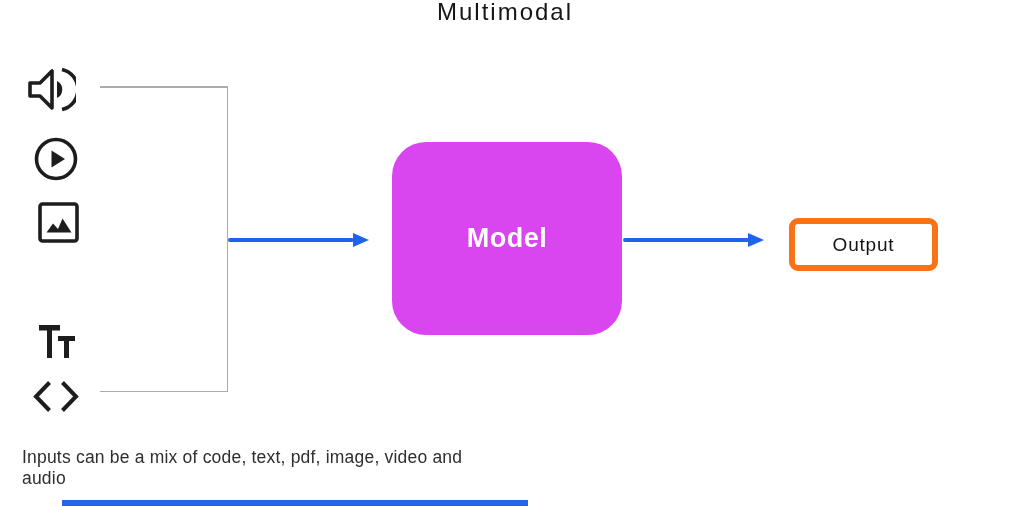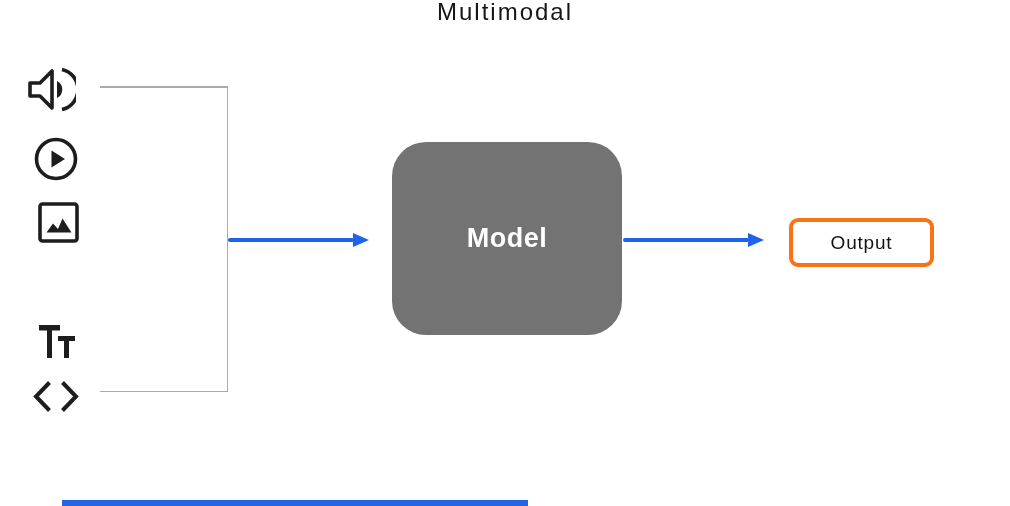--- a/index.html
+++ b/index.html
@@ -16,27 +16,27 @@
   .bracket.h{height:1.5px;width:128px;left:100px;}
   .bracket.v{width:1.5px;left:226.5px;top:86px;height:306px;}
   .arrow-shaft{position:absolute;height:3.5px;background:#1e63e9;border-radius:2px;}
   .arrow-head{
     position:absolute;width:0;height:0;
     border-top:7.5px solid transparent;border-bottom:7.5px solid transparent;
     border-left:16px solid #1e63e9;
   }
   .model-box{
     position:absolute;left:392px;top:142px;width:230px;height:193px;
-    background:#737373;border-radius:34px;
+    background:#d946ef;border-radius:34px;
     display:flex;align-items:center;justify-content:center;
   }
   .model-label{color:#ffffff;font-size:27px;font-weight:700;letter-spacing:0.5px;}
   .output-box{
     position:absolute;left:789px;top:218px;width:137px;height:41px;
-    background:#ffffff;border:4px solid #f97316;border-radius:9px;
+    background:#ffffff;border:6px solid #f97316;border-radius:9px;
     display:flex;align-items:center;justify-content:center;
   }
   .output-label{color:#141414;font-size:19px;letter-spacing:0.8px;}
   .caption{
     position:absolute;left:22px;top:447px;width:480px;
     font-size:17.5px;line-height:21px;color:#2e2e2e;letter-spacing:0.2px;
   }
   .progress-bar{
     position:absolute;left:62px;top:500px;width:466px;height:6px;background:#2663e9;
   }
@@ -107,16 +107,17 @@
     <span class="model-label">Model</span>
   </div>
 
   <div class="arrow-shaft" style="left:623px;top:238.2px;width:126px;"></div>
   <div class="arrow-head" style="left:748px;top:232.5px;"></div>
 
   <div class="output-box">
     <span class="output-label">Output</span>
   </div>
 
+  <div class="caption">Inputs can be a mix of code, text, pdf, image, video and audio</div>
 
   <div class="progress-bar"></div>
 
 </div>
 
 </body></html>

